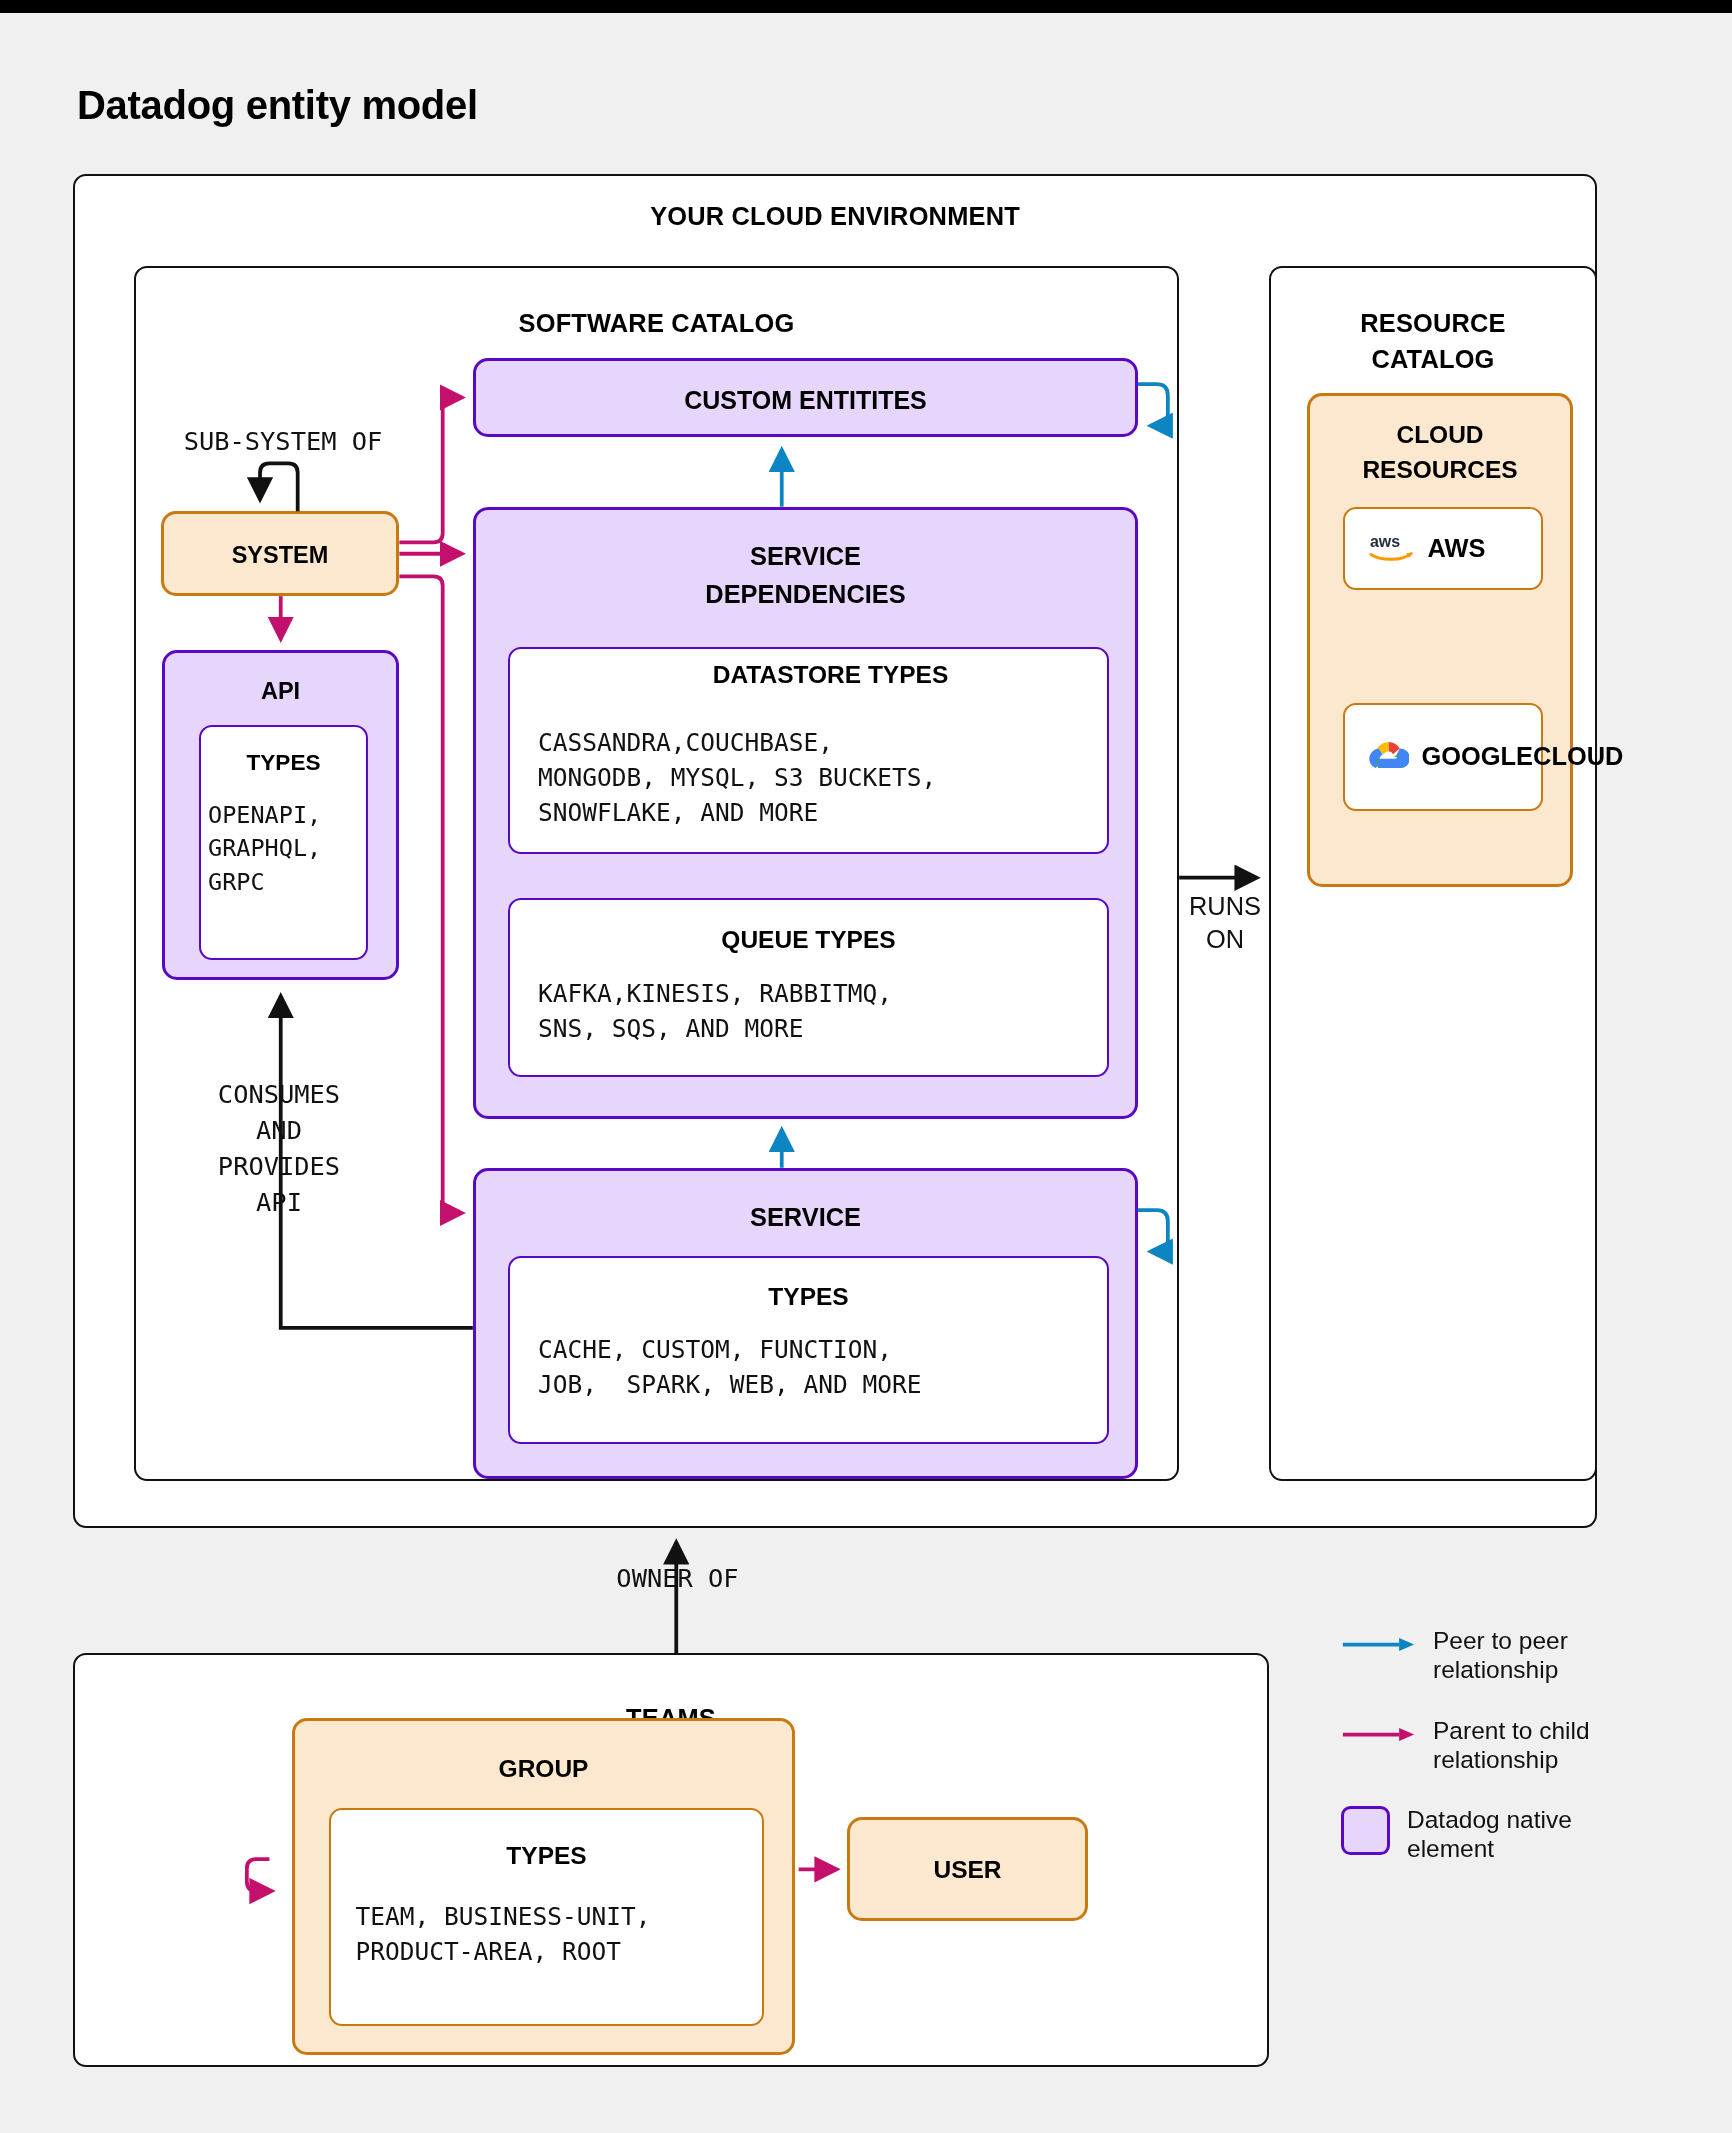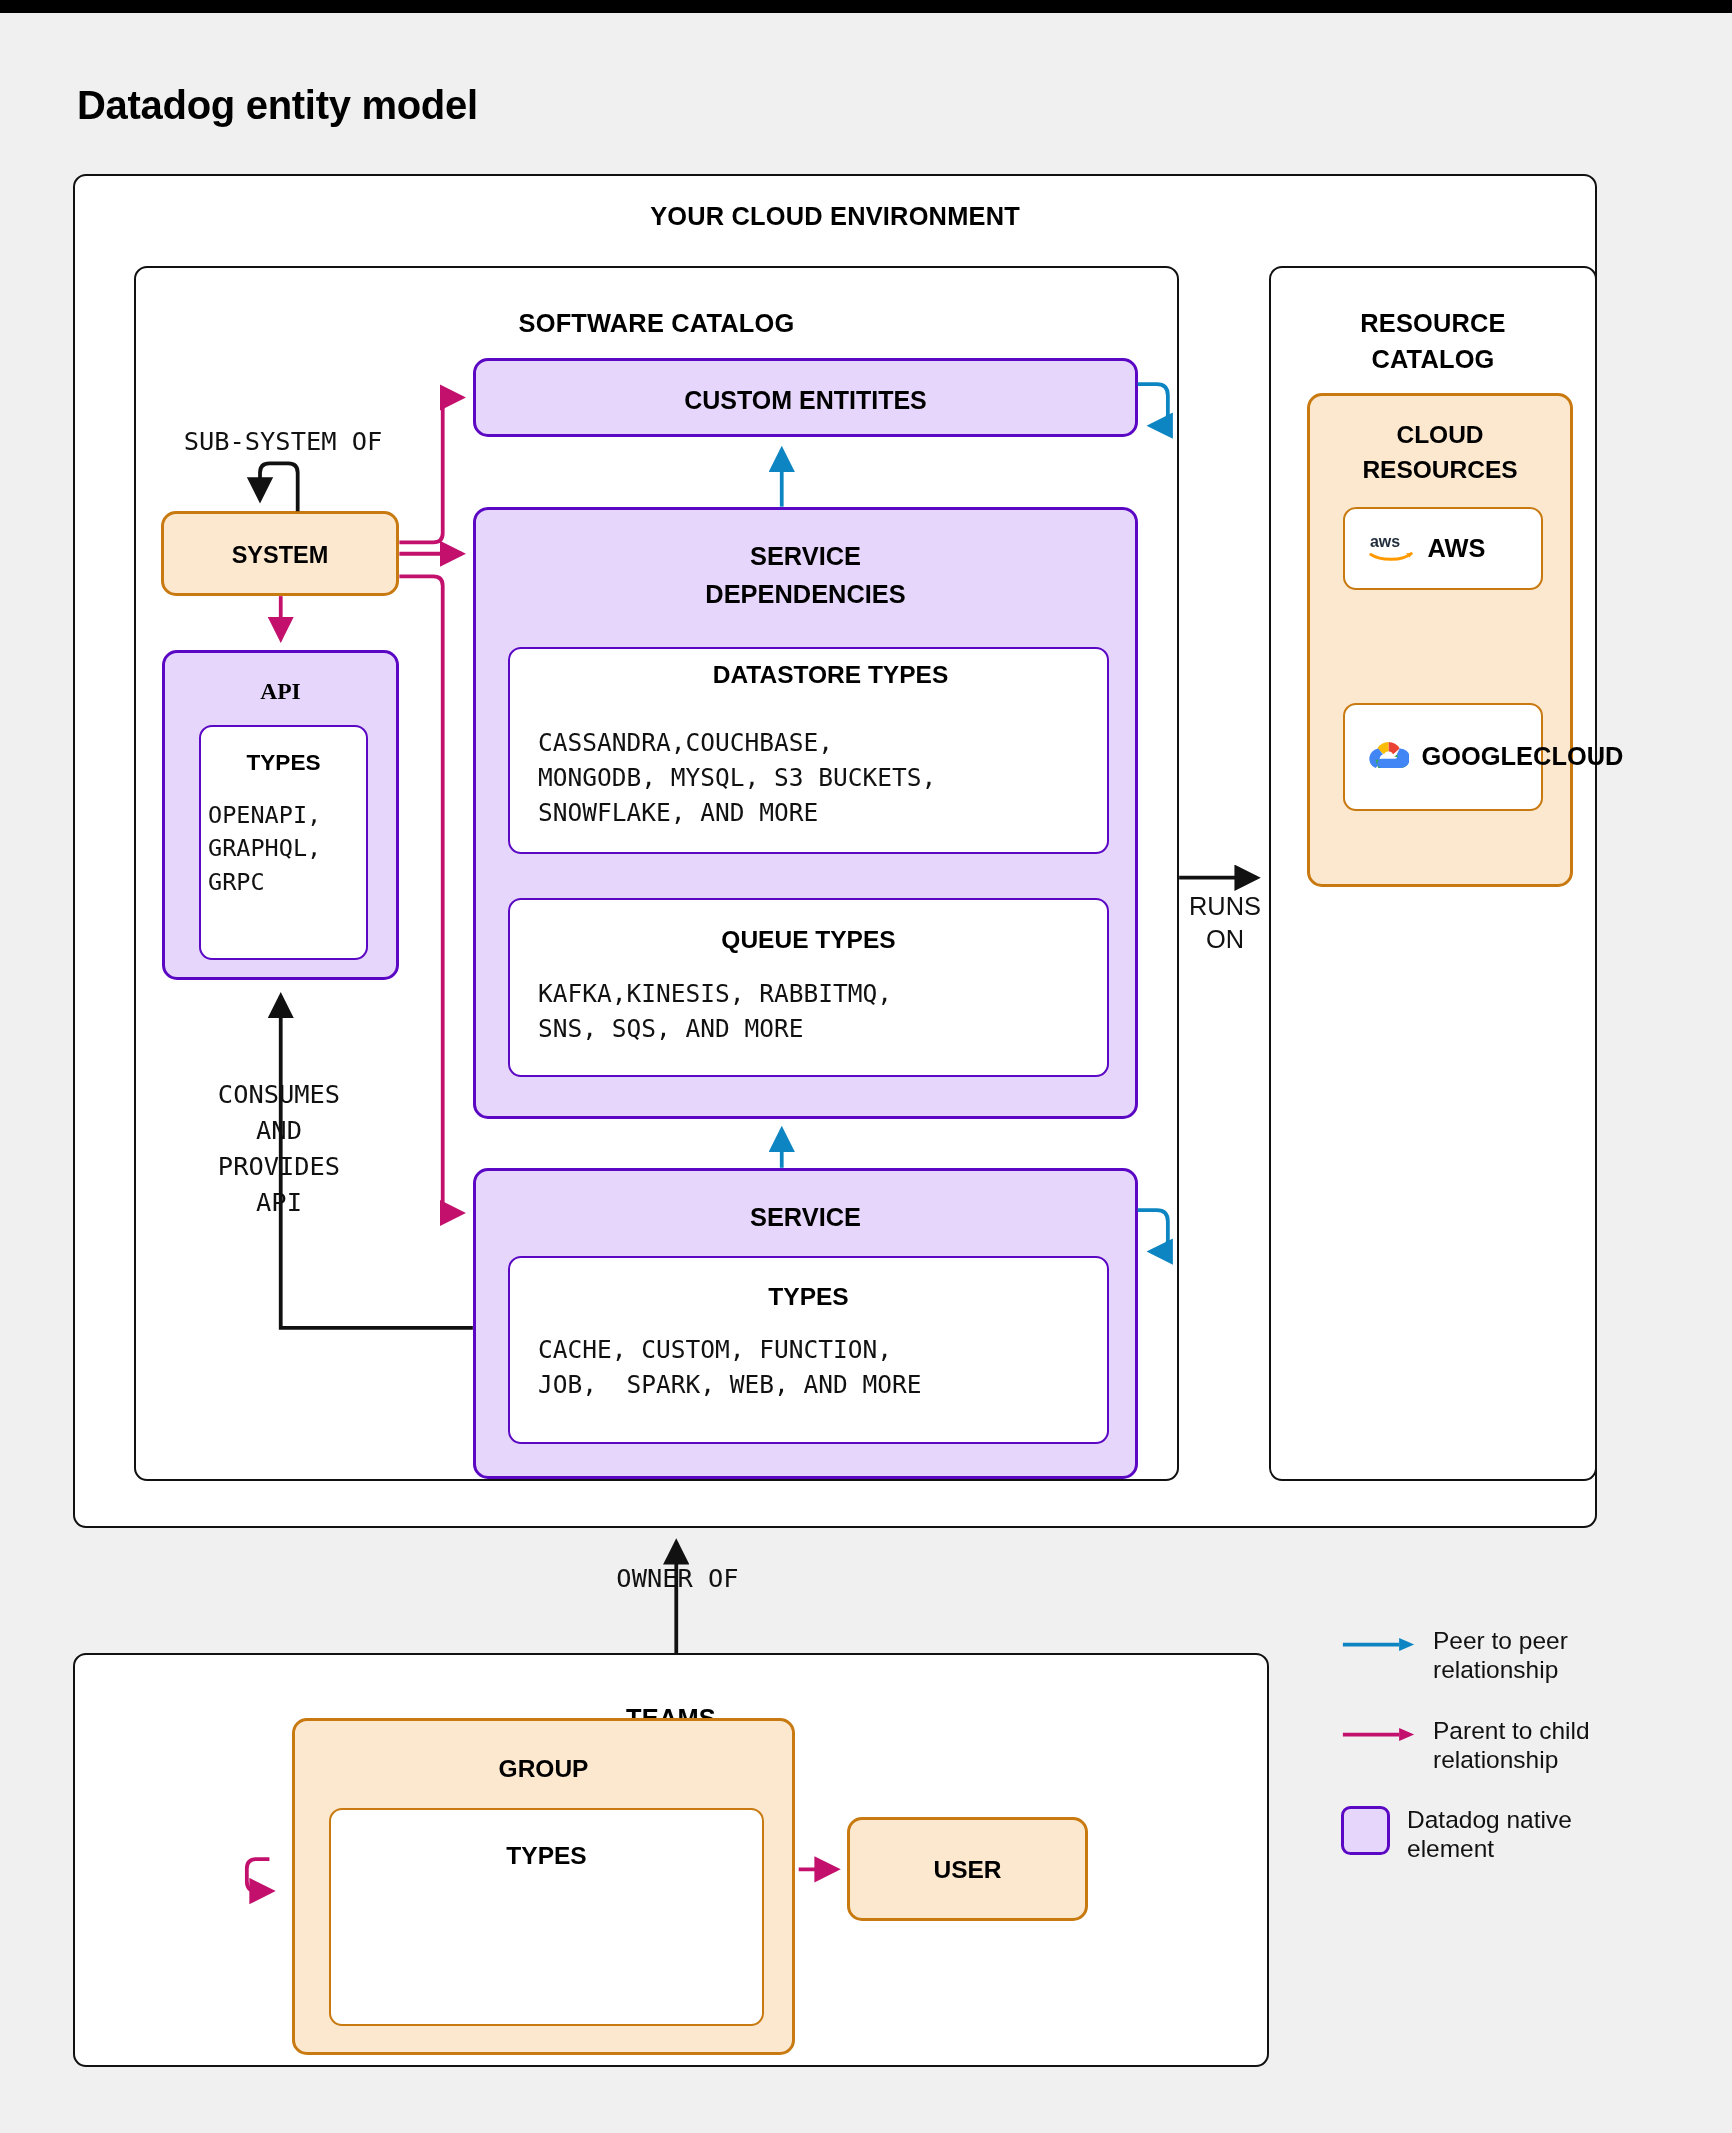--- a/index.html
+++ b/index.html
@@ -99,21 +99,21 @@
 
   <div class="purplebox" style="left:473px; top:358px; width:665px; height:79px;">
     <div class="boxlabel" style="top:24.5px; font-size:25px;">CUSTOM ENTITITES</div>
   </div>
 
   <div class="orangebox" style="left:161px; top:511px; width:238px; height:85px;">
     <div class="boxlabel" style="top:28px; font-size:23.5px;">SYSTEM</div>
   </div>
 
   <div class="purplebox" style="left:162px; top:650px; width:237px; height:330px;">
-    <div class="boxlabel" style="top:24.5px; font-size:23.5px;font-family:Liberation Serif, serif;">API</div>
+    <div class="boxlabel" style="top:24.5px; font-size:23.5px;">API</div>
     <div class="purple-inner" style="left:34px; top:72px; width:169px; height:235px;">
       <div class="boxlabel" style="top:22.6px; font-size:22.6px;">TYPES</div>
       <div class="mono" style="position:absolute; left:7px; top:72px; font-size:23.5px; line-height:1.42;">OPENAPI,
 GRAPHQL,
 GRPC</div>
     </div>
   </div>
 
   <div class="purplebox" style="left:473px; top:507px; width:665px; height:612px;">
     <div class="boxlabel" style="top:32px; font-size:25.4px;">SERVICE</div>
@@ -185,20 +185,22 @@
   </div>
 
   <div class="plainbox" style="left:73px; top:1653px; width:1196px; height:414px;">
     <div class="hdr" style="top:49px; font-size:25.4px;">TEAMS</div>
   </div>
 
   <div class="orangebox" style="left:292px; top:1718px; width:503px; height:337px;">
     <div class="boxlabel" style="top:34px; font-size:24.5px;">GROUP</div>
     <div class="orange-inner" style="left:34px; top:87px; width:435px; height:218px;">
       <div class="boxlabel" style="top:32px; font-size:24.5px;">TYPES</div>
+      <div class="mono" style="position:absolute; left:24.5px; top:90px; font-size:24.5px; line-height:1.42;">TEAM, BUSINESS-UNIT,
+PRODUCT-AREA, ROOT</div>
     </div>
   </div>
 
   <div class="orangebox" style="left:847px; top:1817px; width:241px; height:104px;">
     <div class="boxlabel" style="top:36px; font-size:24.5px;">USER</div>
   </div>
 
   <div class="edgelabel mono-lbl" style="left:151px; top:426px; width:264px; font-size:25.4px;">SUB-SYSTEM OF</div>
 
   <div class="edgelabel mono-lbl" style="left:147px; top:1076px; width:264px; font-size:25.4px; line-height:1.42;">CONSUMES

